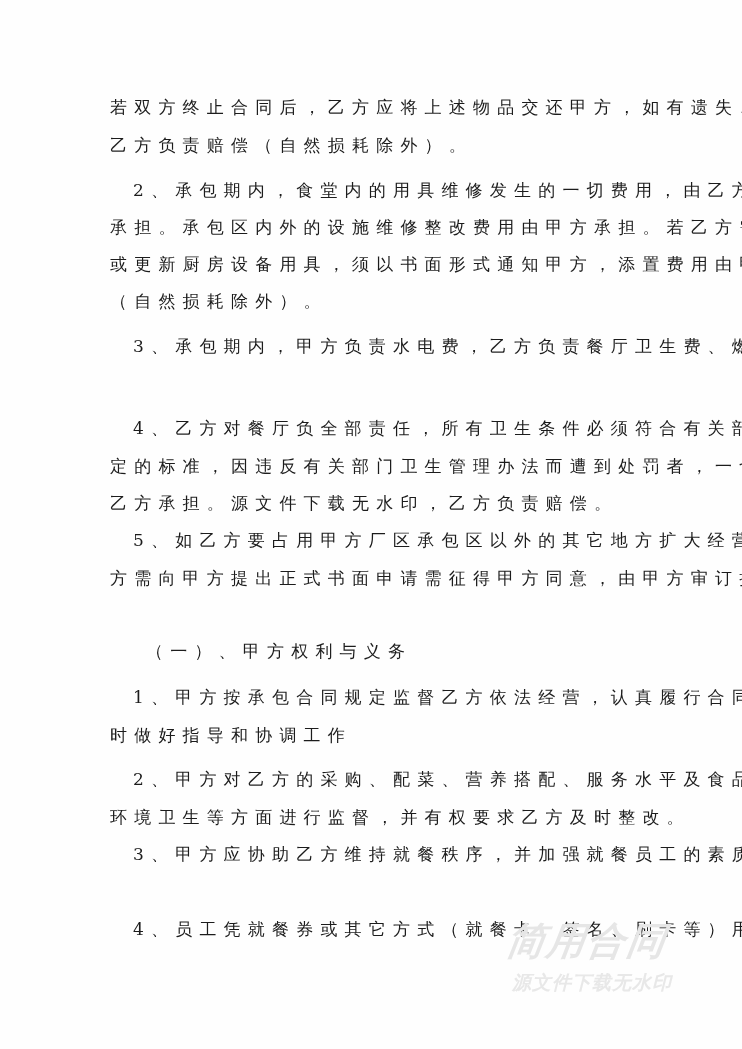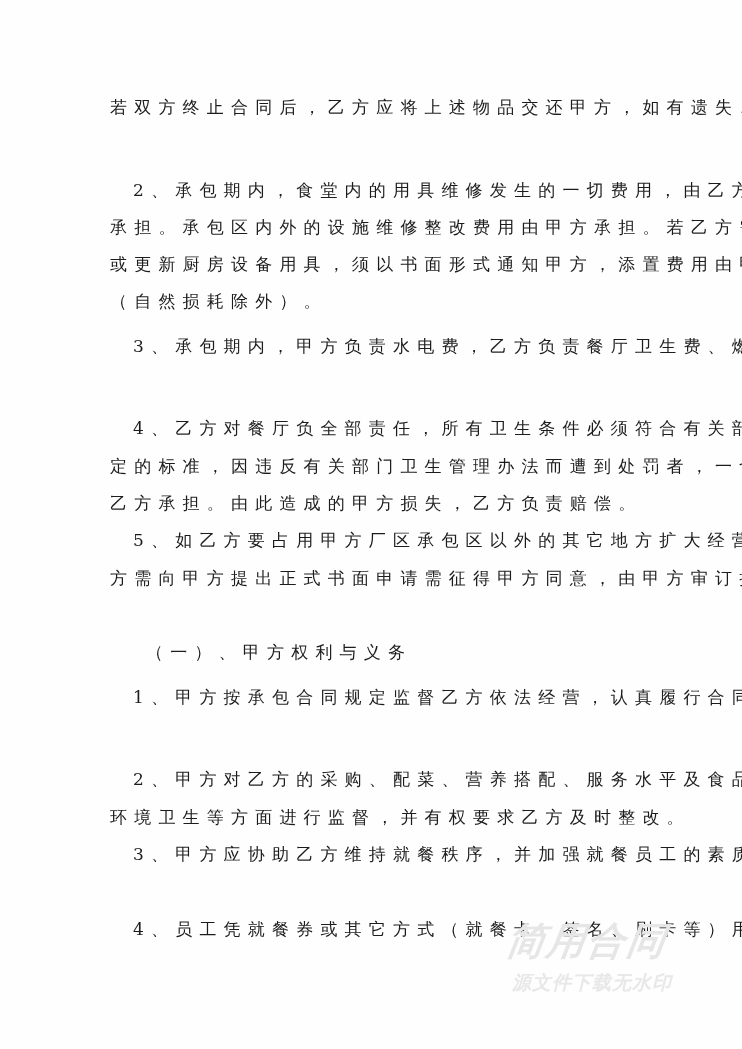--- a/index.html
+++ b/index.html
@@ -11,21 +11,21 @@
     width: 540px;
     font-family: "DejaVu Serif", "Liberation Serif", serif;
     font-size: 17px;
     letter-spacing: 7.2px;
     color: #1c1c1c;
     white-space: nowrap;
     line-height: 22px;
     height: 22px;
   }
   .indent { left: 133px; }
-  .indent2 { left: 146px; }
+  .indent2 { left: 146px; font-family: Liberation Serif, serif; }
   .wm1 {
     position: absolute; left: 507px; top: 916px;
     font-family: "DejaVu Sans", "Liberation Sans", sans-serif;
     font-weight: bold; font-style: italic;
     font-size: 38px; letter-spacing: 2px;
     color: #e6e6e6; white-space: nowrap;
     transform: skewX(-8deg);
   }
   .wm2 {
     position: absolute; left: 512px; top: 970px;
@@ -33,32 +33,34 @@
     font-weight: bold; font-style: italic;
     font-size: 19px; letter-spacing: 1px;
     color: #e8e8e8; white-space: nowrap;
   }
 </style>
 </head>
 <body>
 
 <div class="page">
   <div class="line" style="top:96px">若双方终止合同后，乙方应将上述物品交还甲方，如有遗失、损坏，</div>
+  <div class="line" style="top:134px">乙方负责赔偿（自然损耗除外）。</div>
   <div class="line indent" style="top:179px">2、承包期内，食堂内的用具维修发生的一切费用，由乙方自行</div>
   <div class="line" style="top:216px">承担。承包区内外的设施维修整改费用由甲方承担。若乙方需要添加</div>
   <div class="line" style="top:253px">或更新厨房设备用具，须以书面形式通知甲方，添置费用由甲方负责</div>
   <div class="line" style="top:290px">（自然损耗除外）。</div>
   <div class="line indent" style="top:335px">3、承包期内，甲方负责水电费，乙方负责餐厅卫生费、燃气费</div>
   <div class="line indent" style="top:417px">4、乙方对餐厅负全部责任，所有卫生条件必须符合有关部门规</div>
   <div class="line" style="top:455px">定的标准，因违反有关部门卫生管理办法而遭到处罚者，一切责任由</div>
-  <div class="line" style="top:492px">乙方承担。由此造成的甲方损失，乙方负责赔偿。</div>
+  <div class="line" style="top:492px">乙方承担。源文件下载无水印，乙方负责赔偿。</div>
   <div class="line indent" style="top:529px">5、如乙方要占用甲方厂区承包区以外的其它地方扩大经营，乙</div>
   <div class="line" style="top:567px">方需向甲方提出正式书面申请需征得甲方同意，由甲方审订批准。</div>
   <div class="line indent2" style="top:641px">（一）、甲方权利与义务</div>
   <div class="line indent" style="top:686px">1、甲方按承包合同规定监督乙方依法经营，认真履行合同，同</div>
+  <div class="line" style="top:724px">时做好指导和协调工作</div>
   <div class="line indent" style="top:768px">2、甲方对乙方的采购、配菜、营养搭配、服务水平及食品卫生、</div>
   <div class="line" style="top:806px">环境卫生等方面进行监督，并有权要求乙方及时整改。</div>
   <div class="line indent" style="top:843px">3、甲方应协助乙方维持就餐秩序，并加强就餐员工的素质教育</div>
   <div class="line indent" style="top:918px">4、员工凭就餐券或其它方式（就餐卡、签名、刷卡等）用餐，</div>
 
   <div class="wm1">简用合同</div>
   <div class="wm2">源文件下载无水印</div>
 </div>
 
 </body></html>

